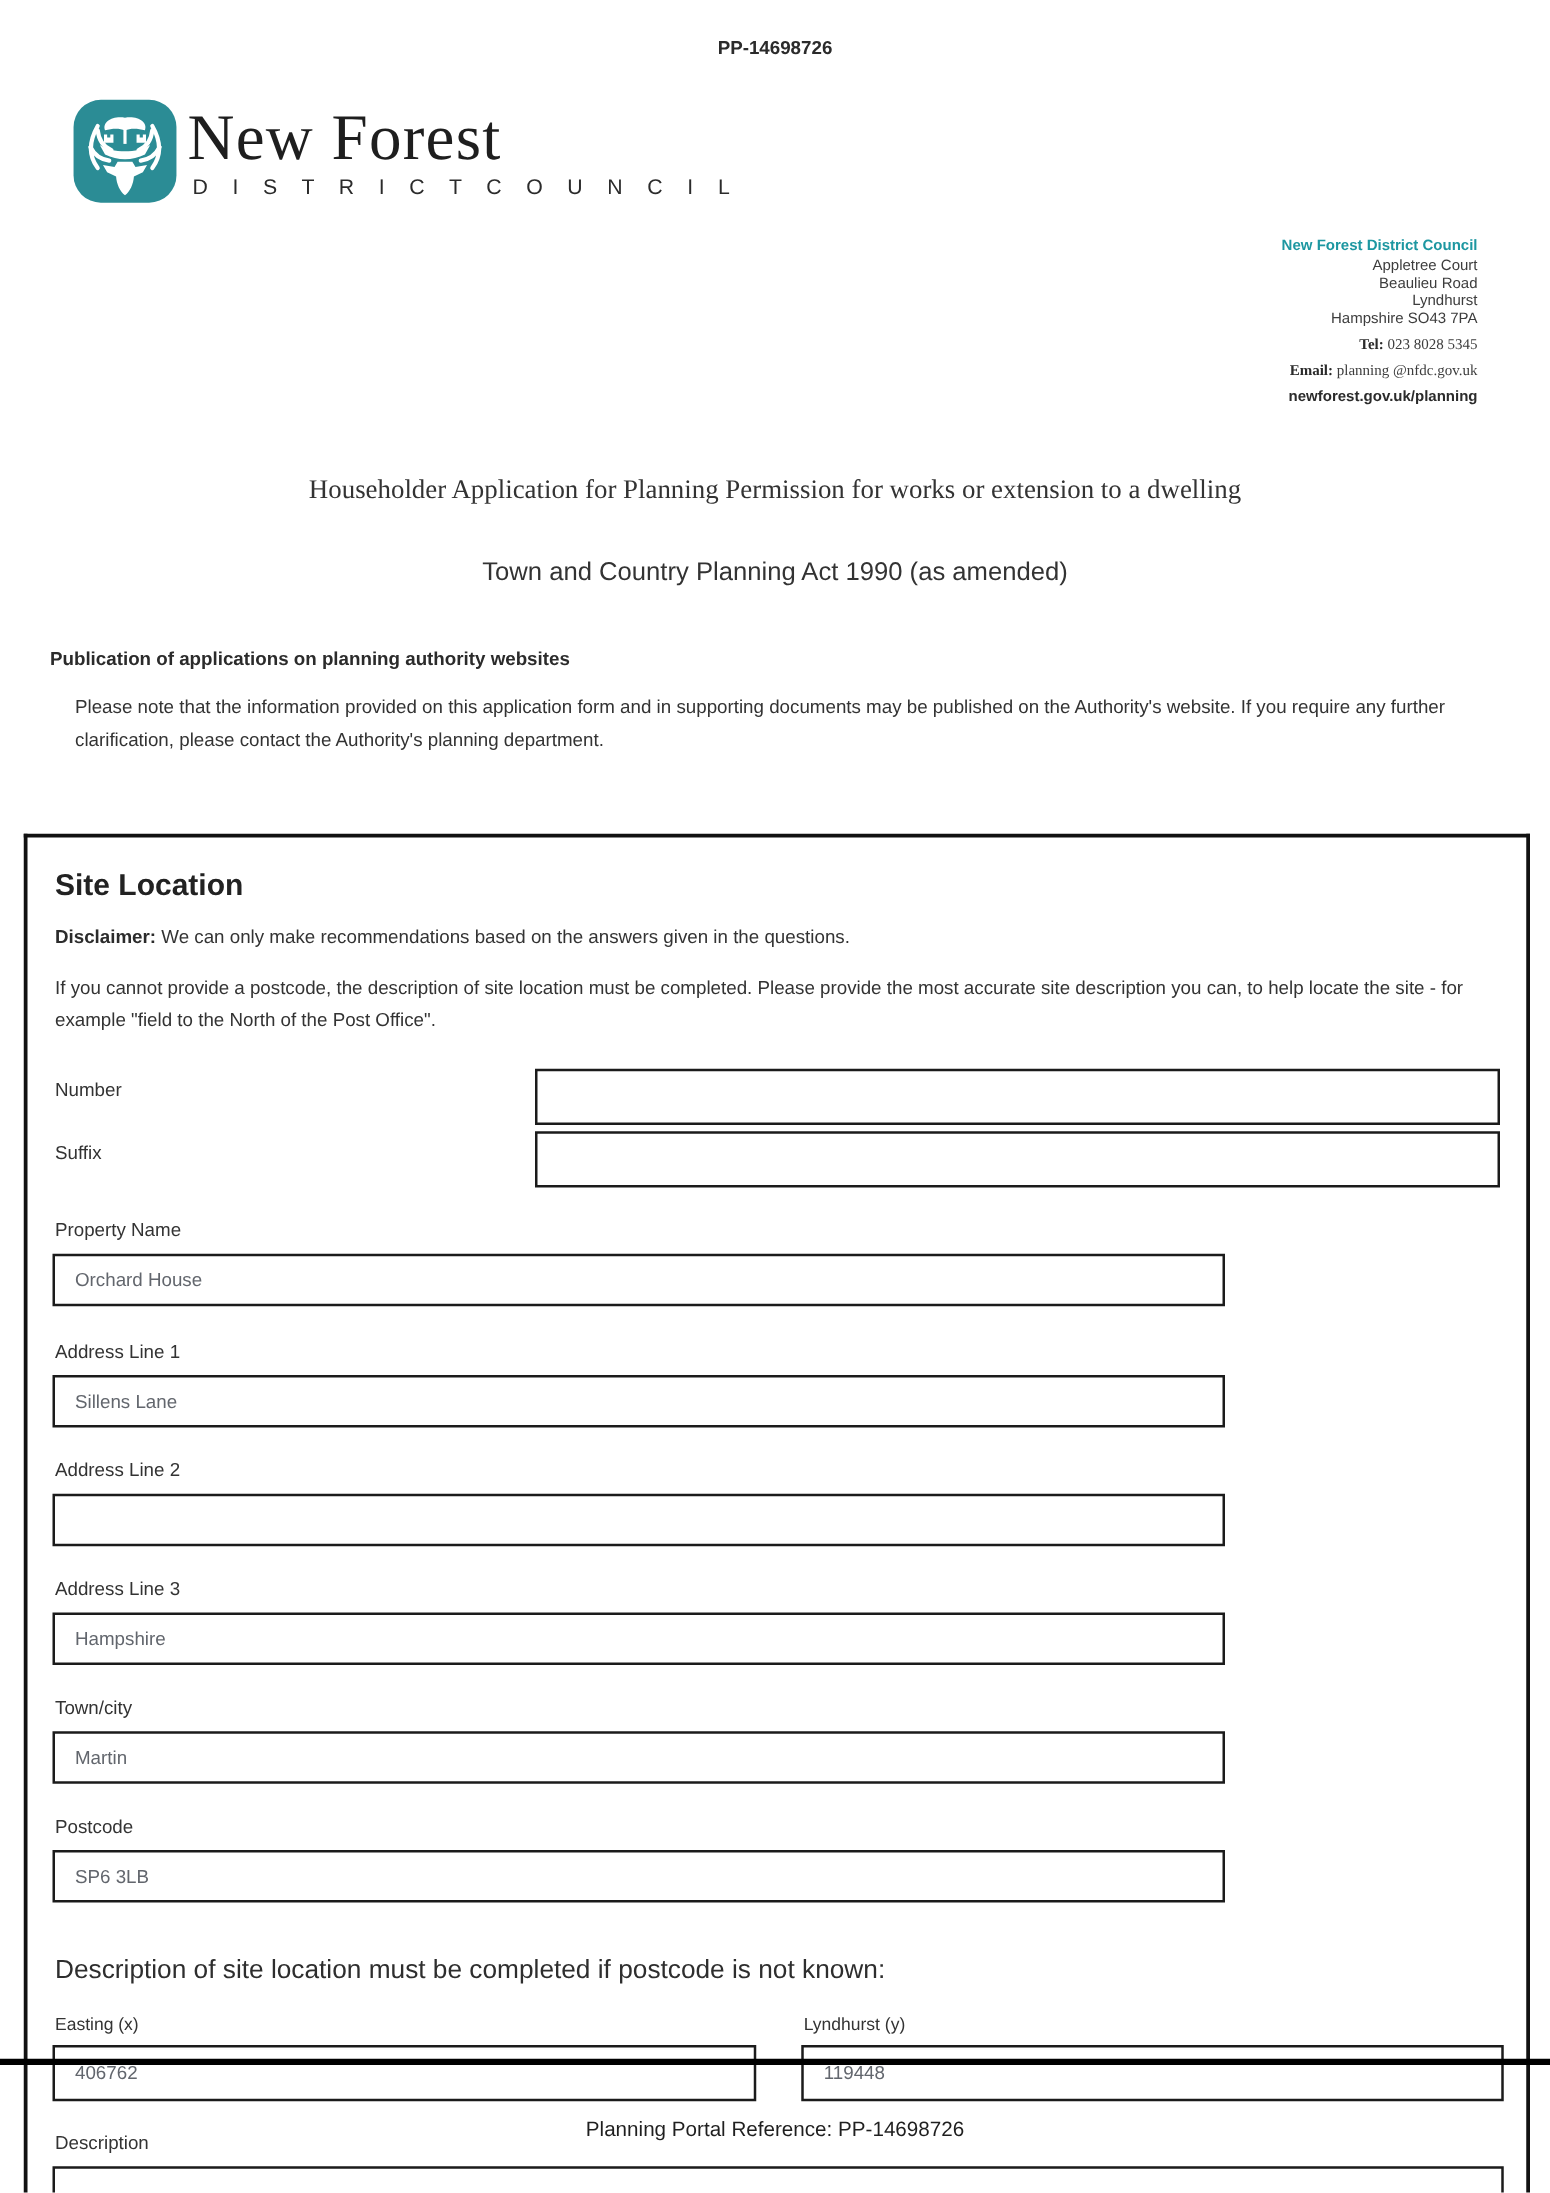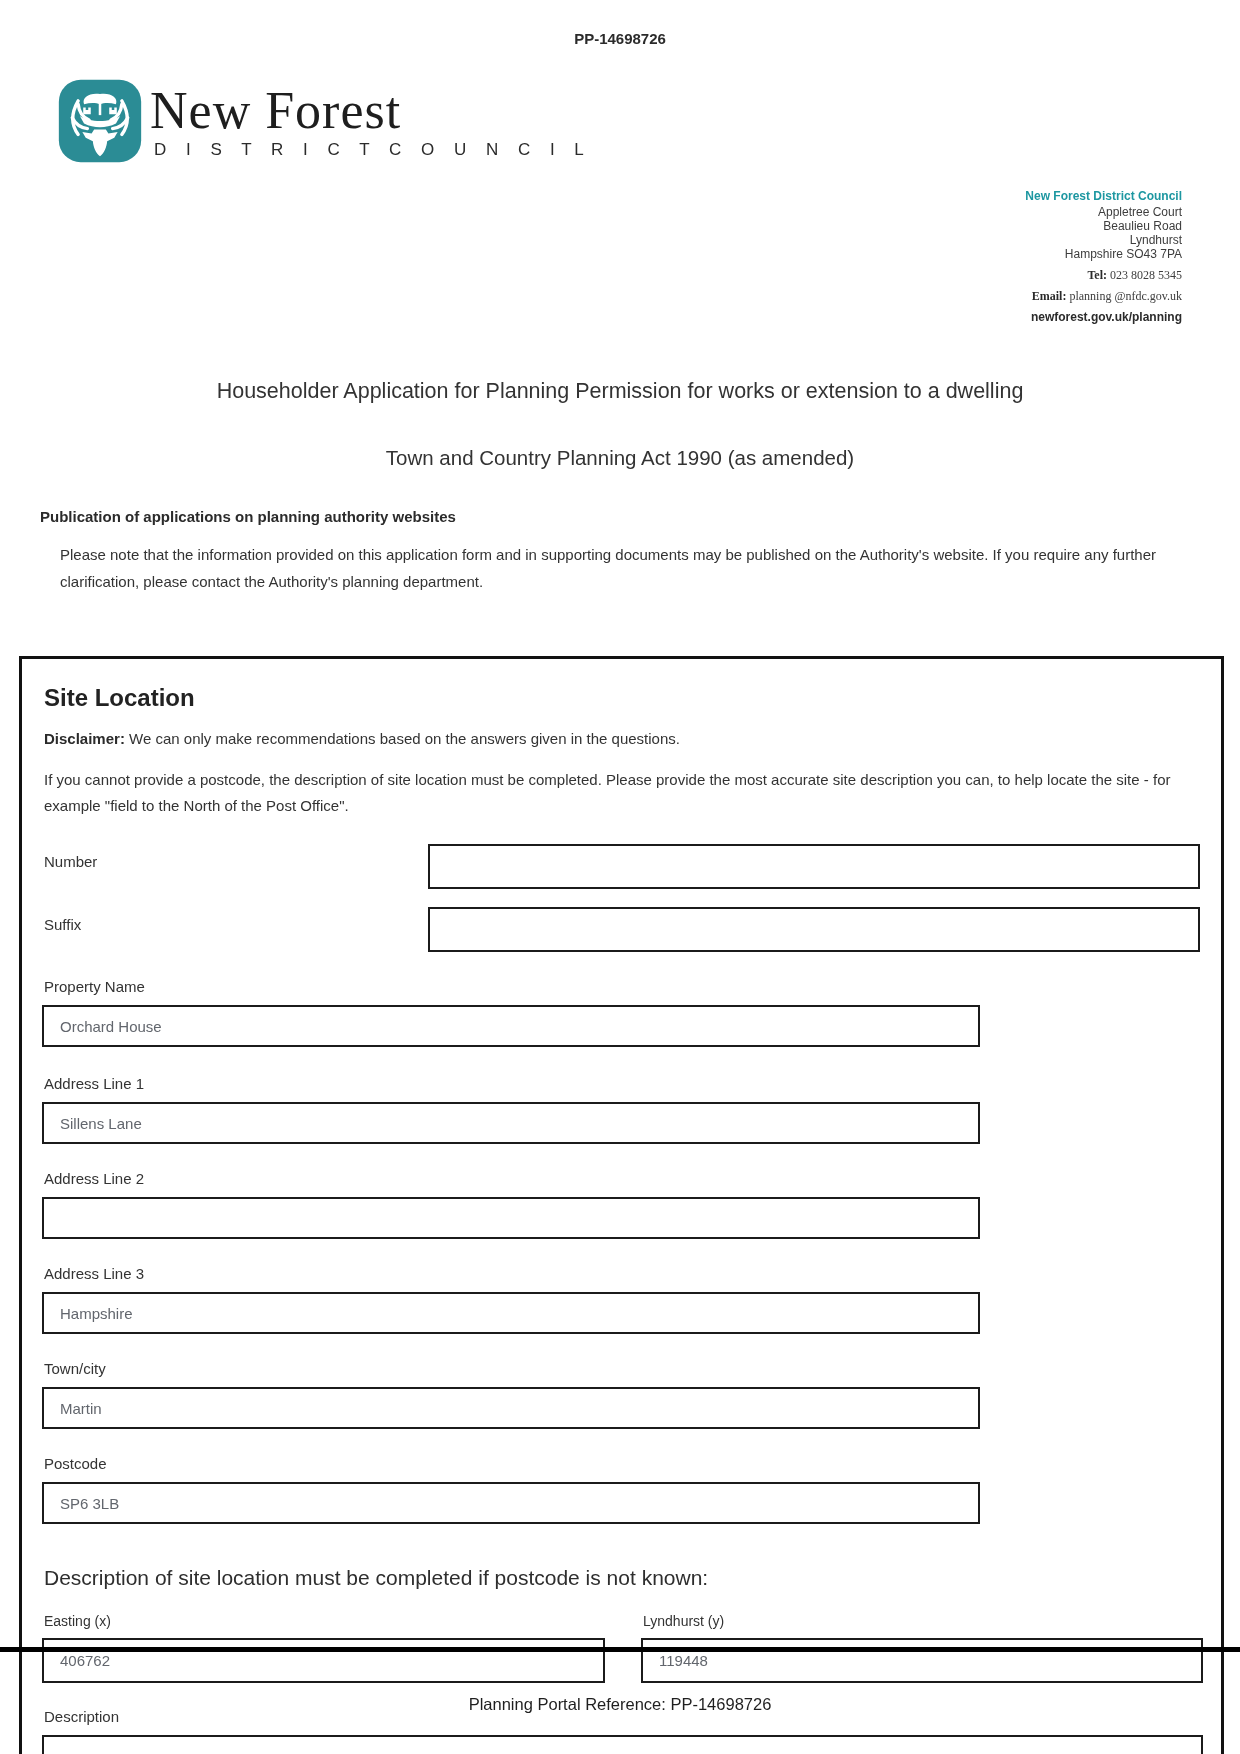--- a/index.html
+++ b/index.html
@@ -20,36 +20,36 @@
   }
   .logotype .sub {
     font-size:17px; letter-spacing:7.5px; color:#2b2b2b; margin-top:3px; margin-left:4px; white-space:nowrap;
   }
   .contact-block { margin-left:auto; text-align:right; font-size:12px; line-height:14px; color:#3d3d3d; margin-top:26px; }
   .contact-block .council { color:#1d97a1; font-weight:bold; margin-bottom:2px; }
   .contact-block .gap { margin-top:7px;font-family:Liberation Serif, serif; }
   .contact-block b { color:#2b2b2b; }
   .contact-block .web { font-weight:bold; color:#2b2b2b; margin-top:7px; }
   
-  .main-title { margin-top:52px; text-align:center; font-size:21.5px; line-height:30px; color:#333333; }
+  .main-title { margin-top:52px; text-align:center; font-size:21.5px; line-height:30px; color:#333333;font-family:Liberation Serif, serif; }
   .sub-title  { margin-top:38px; text-align:center; font-size:20.5px; line-height:28px; color:#333333; }
-  .pub-heading { margin:35px 40px 0 40px; font-size:15px; font-weight:bold; color:#2b2b2b; line-height:20px; }
+  .pub-heading { margin:46px 40px 0 40px; font-size:15px; font-weight:bold; color:#2b2b2b; line-height:20px; }
   .pub-note { margin:14px 40px 0 60px; width:1160px; font-size:15px; line-height:27px; color:#333333; }
   
   .site-box {
     margin-top:61px; margin-left:19px; width:1205px; height:1112px;
     border:3px solid #111111; border-bottom:none; overflow:hidden;
     padding:24px 21px 0 20px;
   }
   .site-heading { font-size:24px; font-weight:bold; color:#222222; line-height:30px; margin-left:2px; }
   .disclaimer { margin-top:16px; margin-left:2px; font-size:15px; line-height:20px; color:#333333; }
   .disclaimer b { color:#2b2b2b; }
   .site-intro { margin-top:18px; margin-left:2px; font-size:15px; line-height:26px; color:#333333; width:1150px; }
   .inline-row { display:flex; margin-top:25px; }
-  .inline-row.second { margin-top:18px; }
+  .inline-row.second { margin-top:5px; }
   .inline-row .flabel { width:385px; padding-top:9px; font-size:15px; color:#333333; margin-left:2px; }
   .inline-row input { width:773px; height:45px; }
   input, textarea {
     border:2px solid #1b1b1b; border-radius:0; background:#ffffff;
     font-family:"Liberation Sans", sans-serif; font-size:15px; color:#62666d;
     padding:0 16px; outline:none; display:block;
   }
   .stack-label { margin-top:26px; margin-left:2px; font-size:15px; line-height:18px; color:#333333; }
   .stack-label.tall { margin-top:28px; }
   .stack-input { margin-top:9px; width:938px; height:42px; }

